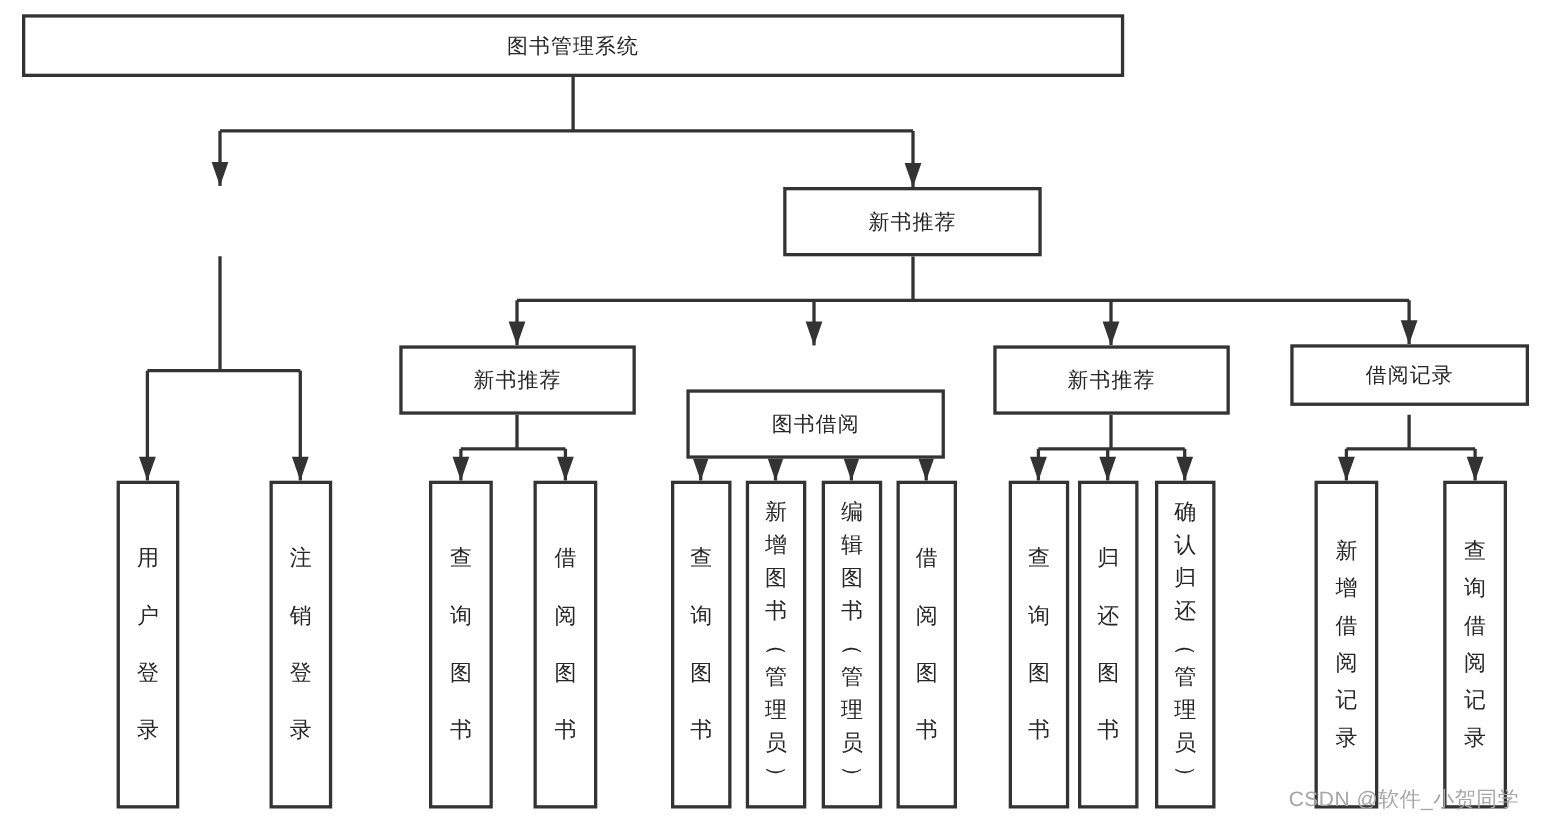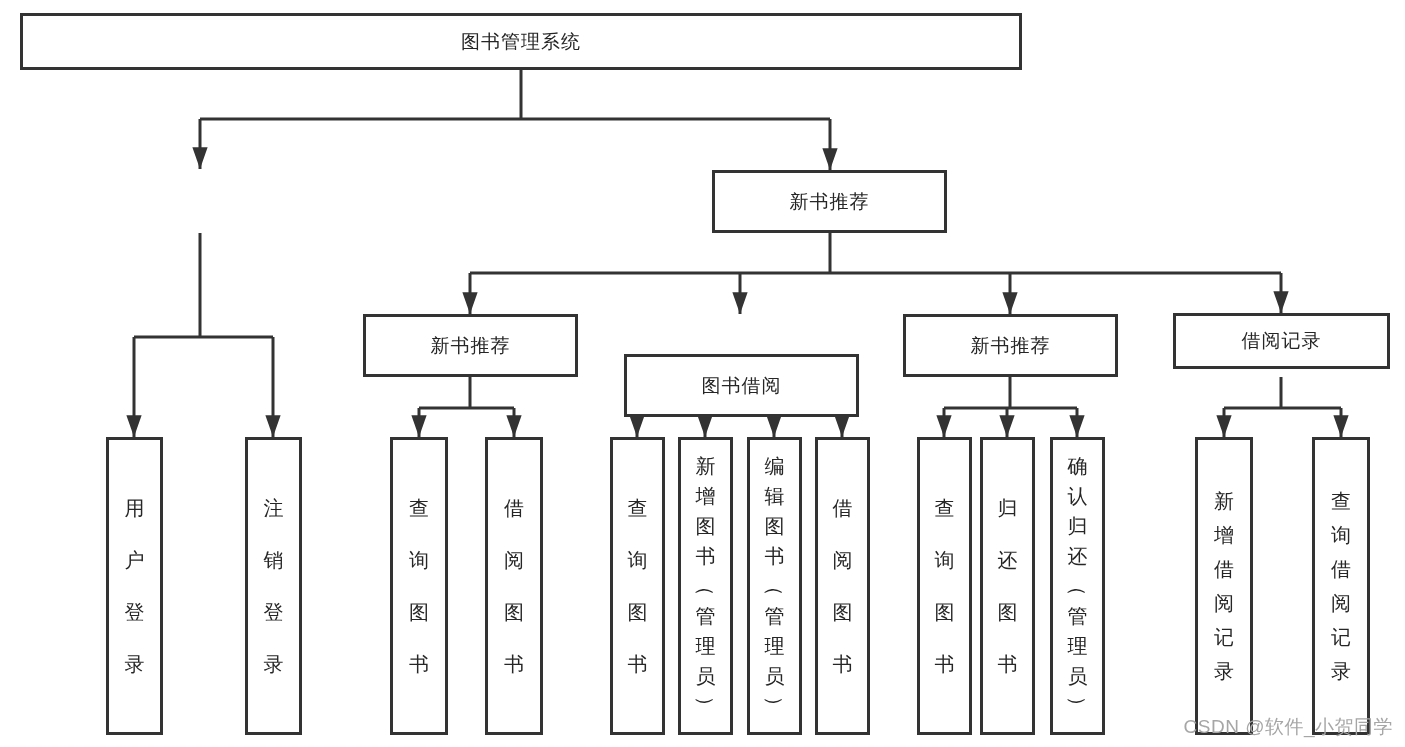--- a/index.html
+++ b/index.html
@@ -15,21 +15,21 @@
     position:absolute;box-sizing:border-box;border:3px solid var(--line);
     background:var(--bg);color:var(--text);
     display:flex;align-items:center;justify-content:center;
   }
   .hbox{font-size:19px;letter-spacing:1px;}
   .vbox{padding:4px 0;}
   .vtext{display:flex;flex-direction:column;align-items:center;justify-content:center;height:100%;width:100%;}
   .vchar{display:block;font-size:20px;text-align:center;}
   .vchar.rot{transform:rotate(90deg);}
   .watermark{
-    position:absolute;right:12px;bottom:7px;color:var(--wm);
+    position:absolute;right:24px;bottom:7px;color:var(--wm);
     font-size:19px;letter-spacing:0.5px;white-space:nowrap;
   }
 </style>
 </head>
 <body>
 
 <div id="stage">
 
   <svg class="connectors" width="1405" height="747" aria-hidden="true">
     <defs>

